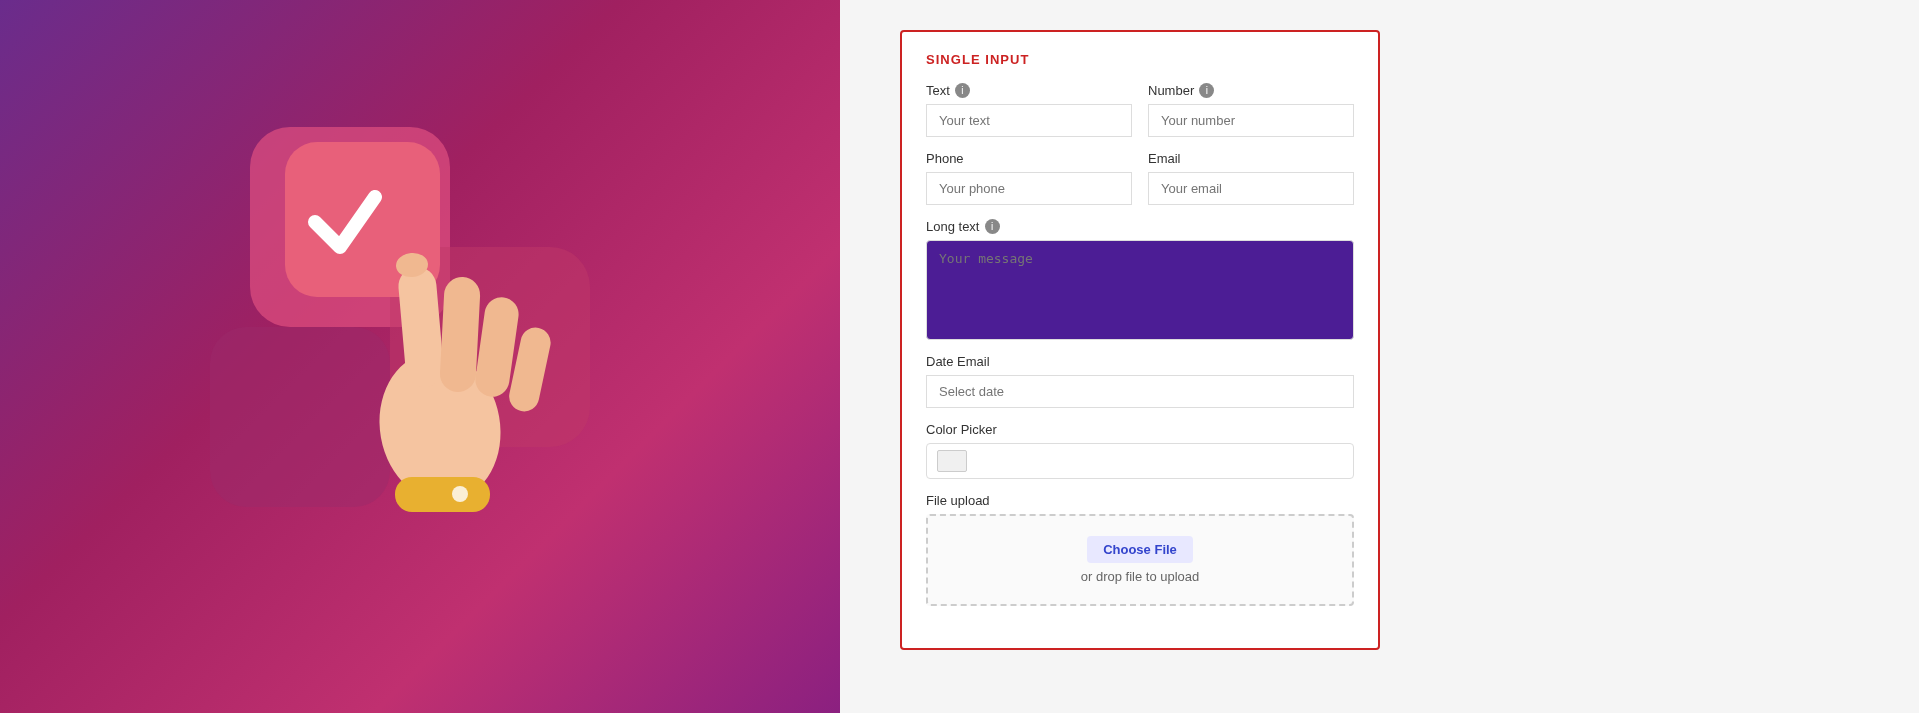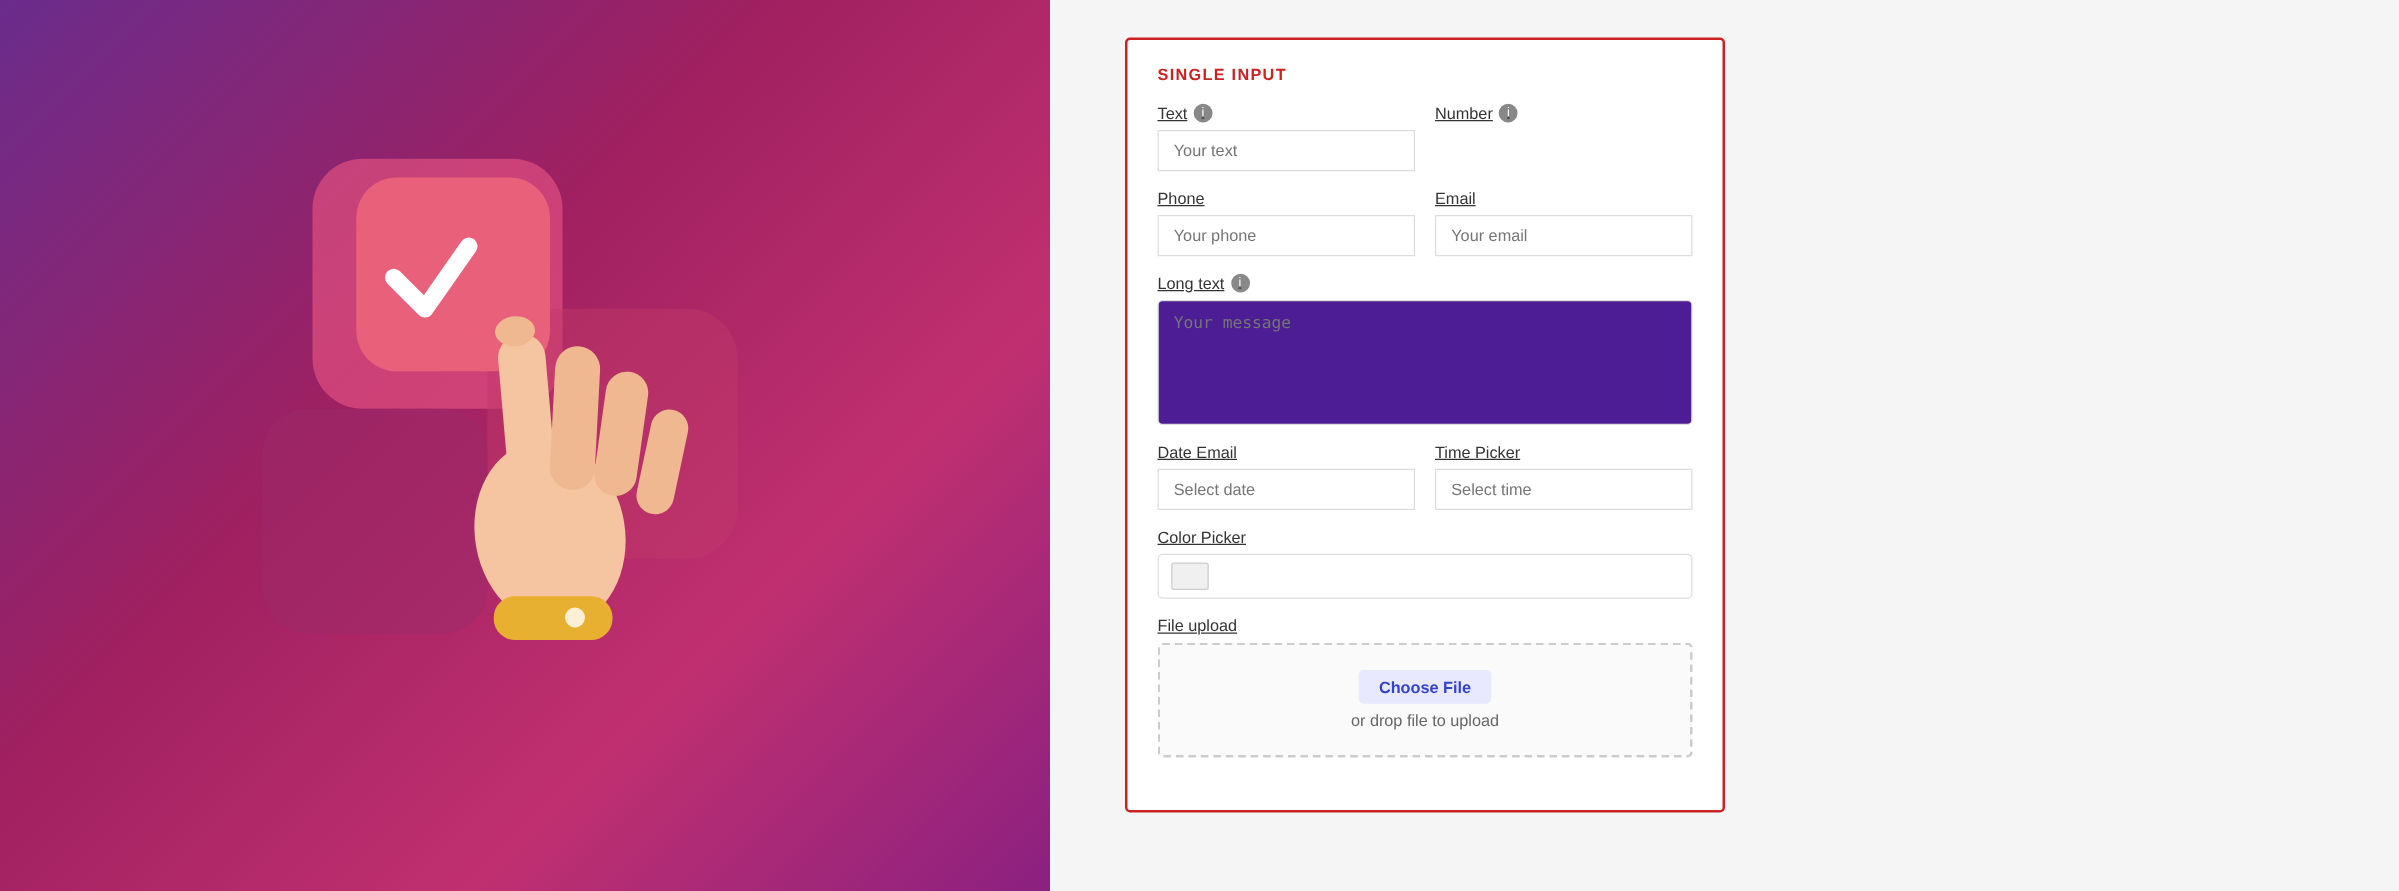--- a/index.html
+++ b/index.html
@@ -73,21 +73,20 @@
       flex-direction: column;
     }
 
     .form-label {
       font-size: 13px;
       color: #333;
       margin-bottom: 6px;
       display: flex;
       align-items: center;
       gap: 5px;
-      text-decoration: underline;
     }
 
     .info-icon {
       display: inline-flex;
       align-items: center;
       justify-content: center;
       width: 15px;
       height: 15px;
       background: #888;
       color: #fff;
@@ -216,20 +215,21 @@
           <span>Text</span>
           <span class="info-icon">i</span>
         </label>
         <input class="form-input" type="text" placeholder="Your text" style="">
       </div>
       <div class="form-group">
         <label class="form-label">
           <span>Number</span>
           <span class="info-icon">i</span>
         </label>
+        <input class="form-input" type="text" placeholder="Your number" style="">
       </div>
     </div>
 
     <div class="form-row">
       <div class="form-group">
         <label class="form-label">Phone</label>
         <input class="form-input" type="text" placeholder="Your phone" style="">
       </div>
       <div class="form-group">
         <label class="form-label">Email</label>
@@ -245,24 +245,20 @@
         </label>
         <textarea class="form-textarea" placeholder="Your message" style=""></textarea>
       </div>
     </div>
 
     <div class="form-row">
       <div class="form-group">
         <label class="form-label">Date Email</label>
         <input class="form-input" type="text" placeholder="Select date" style="">
       </div>
-      <div class="form-group">
-        <label class="form-label">Time Picker</label>
-        <input class="form-input" type="text" placeholder="Select time" style="">
-      </div>
     </div>
 
     <div class="full-width">
       <div class="form-group">
         <label class="form-label">Color Picker</label>
         <div class="color-picker-row">
           <div class="color-swatch"></div>
         </div>
       </div>
     </div>

